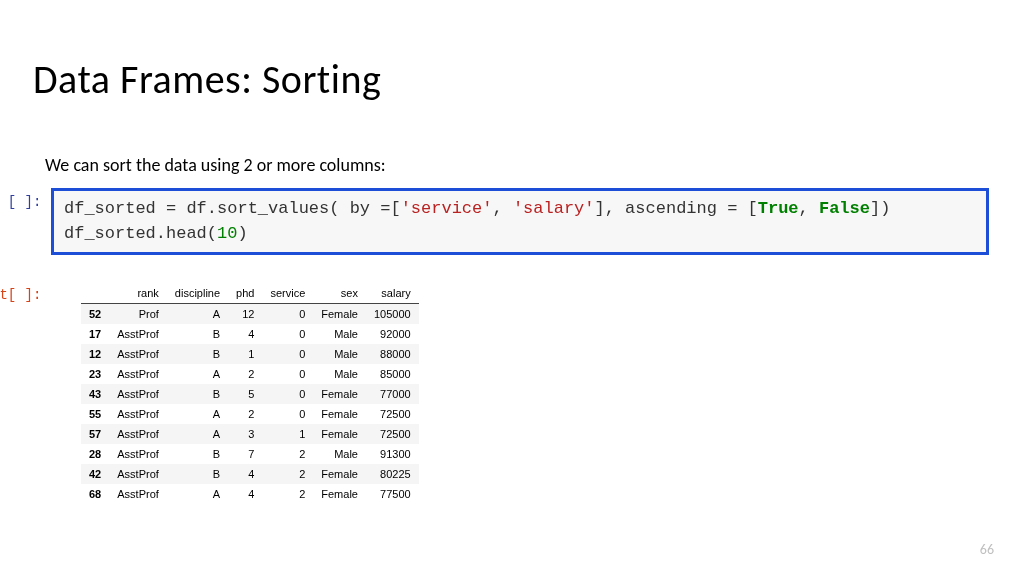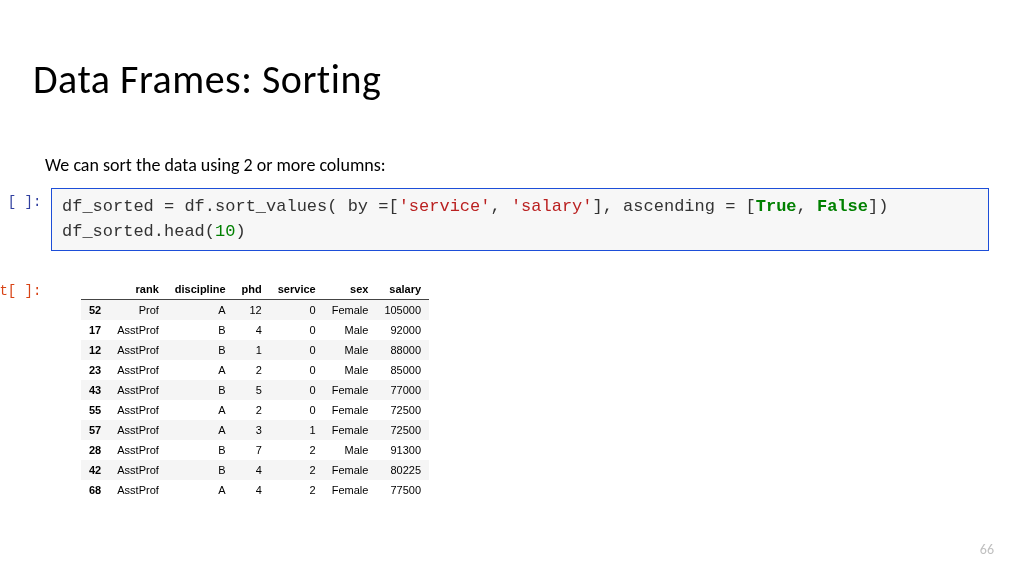--- a/index.html
+++ b/index.html
@@ -3,28 +3,28 @@
 <meta charset="utf-8">
 <style>
   * { box-sizing: border-box; margin: 0; padding: 0; }
   html, body { width: 1024px; height: 576px; background: #fff; font-family: Calibri, Arial, sans-serif; color: #000; }
   .slide { position: relative; width: 1024px; height: 576px; padding: 55px 75px 30px 33px; }
   .title { font-size: 40px; font-weight: 400; letter-spacing: 0.5px; margin-bottom: 50px; }
   .body-text { font-size: 18px; margin-bottom: 12px; margin-left: 12px; }
   .cell { display: flex; align-items: flex-start; margin-left: -52px; margin-right: -40px; }
   .prompt { width: 70px; flex-shrink: 0; font-family: Menlo, Consolas, "Courier New", monospace; font-size: 14px; color: #303F9F; padding-top: 6px; text-align: center; padding-right: 8px; }
   .prompt.out { color: #D84315; }
-  .code-box { flex: 1; border: 1px solid #1d4ed8; background: #f7f7f7; padding: 6px 10px; font-family: Menlo, Consolas, "Courier New", monospace; font-size: 17px; line-height: 1.45; color: #333; }
+  .code-box { flex: 1; border: 3px solid #1d4ed8; background: #f7f7f7; padding: 6px 10px; font-family: Menlo, Consolas, "Courier New", monospace; font-size: 17px; line-height: 1.45; color: #333; }
   .code-box .s { color: #BA2121; }
   .code-box .kw { color: #008000; font-weight: bold; }
   .code-box .num { color: #008000; }
   .out-cell { display: flex; align-items: flex-start; margin-left: -52px; margin-top: 28px; }
   .out-cell .prompt { padding-top: 4px; }
   .df-table { border-collapse: collapse; font-family: Arial, Helvetica, sans-serif; font-size: 11px; margin-left: 30px; }
-  .df-table th { font-weight: bold; text-align: right; padding: 4px 8px; border-bottom: 1px solid #444; }
+  .df-table th { font-weight: normal; text-align: right; padding: 4px 8px; border-bottom: 1px solid #444; }
   .df-table td { text-align: right; padding: 4px 8px; }
   .df-table td.idx { font-weight: bold; }
   .df-table tbody tr:nth-child(odd) { background: #f5f5f5; }
   .page-num { position: absolute; bottom: 18px; right: 30px; font-size: 14px; color: #bfbfbf; }
 </style>
 </head>
 <body>
 
 <div class="slide">
   <h1 class="title">Data Frames: Sorting</h1>

